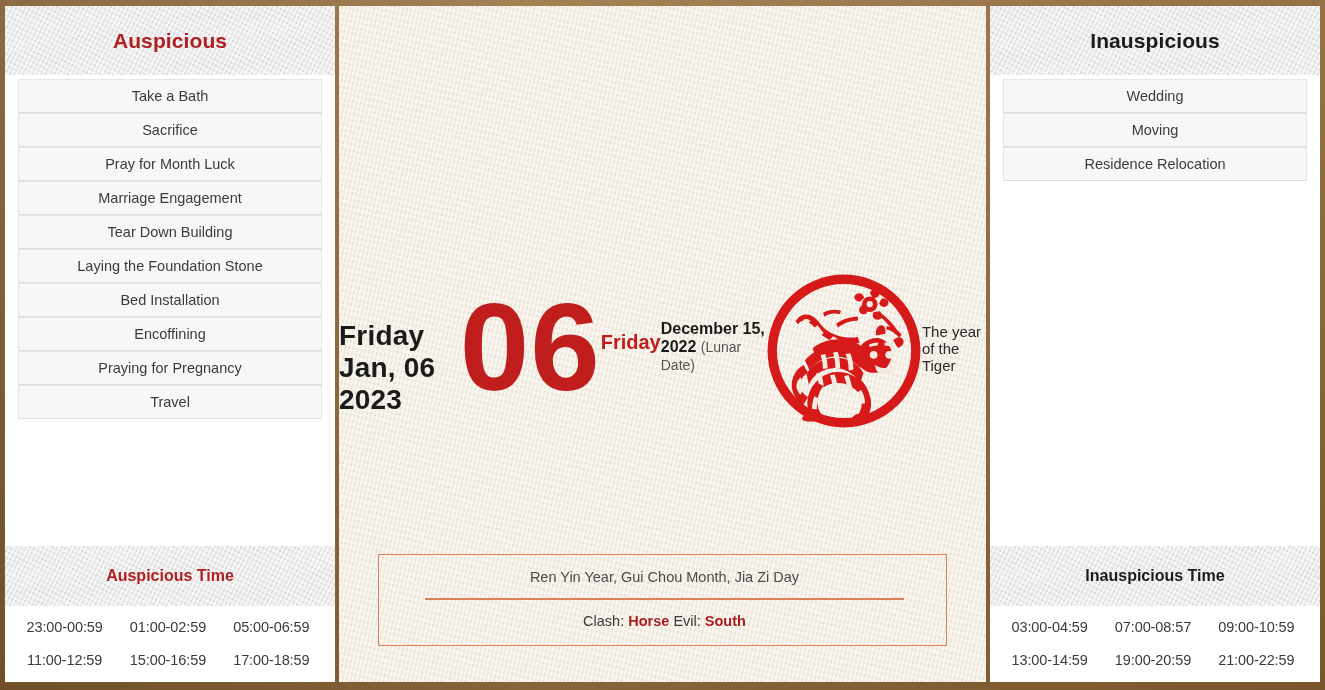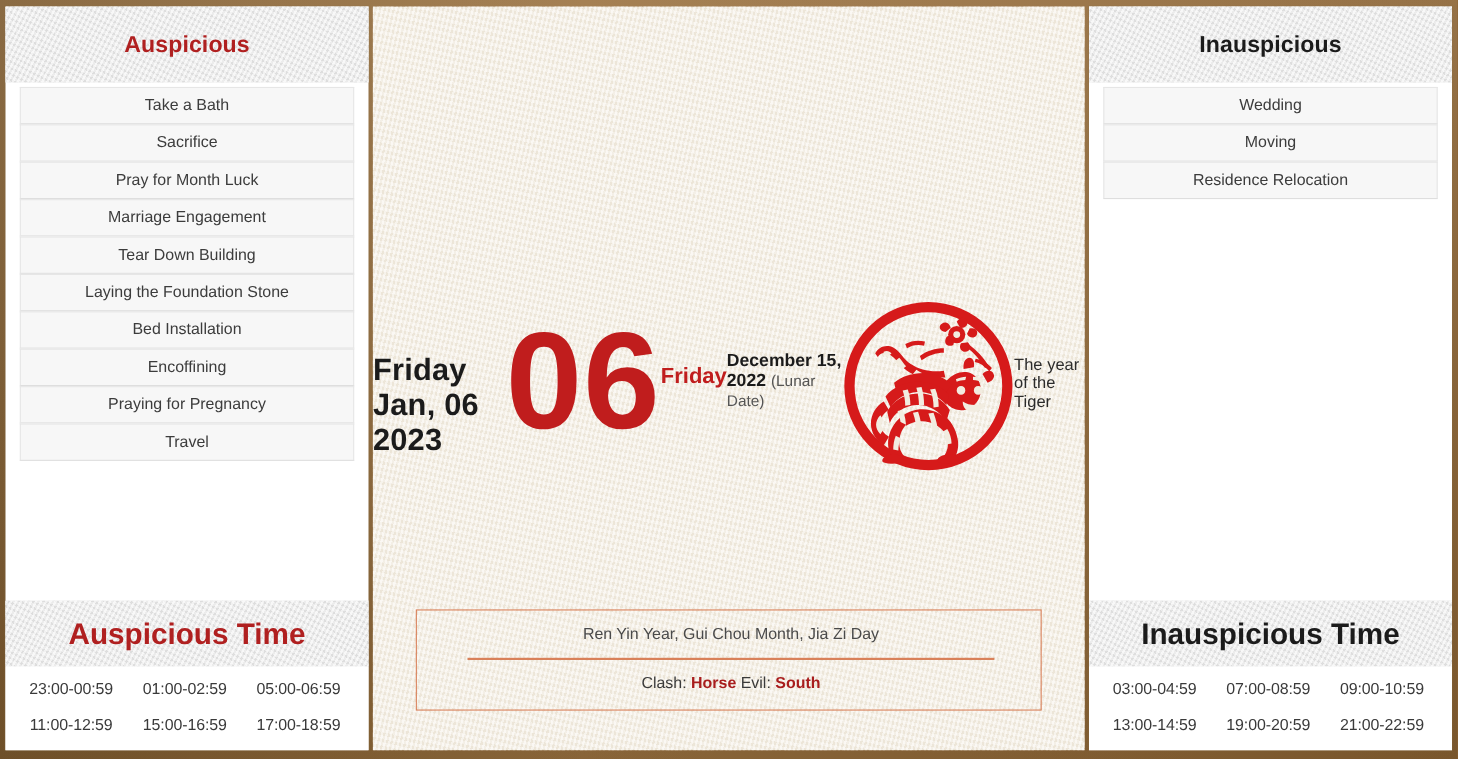--- a/index.html
+++ b/index.html
@@ -79,21 +79,21 @@
   .time-header {
     flex: 0 0 auto;
     height: 60px;
     display: flex;
     align-items: center;
     justify-content: center;
     background-color: #e4e4e4;
     background-image:
       repeating-linear-gradient(117deg, rgba(255,255,255,0.55) 0 2px, rgba(0,0,0,0.012) 2px 4px),
       repeating-linear-gradient(27deg,  rgba(255,255,255,0.40) 0 3px, rgba(0,0,0,0.015) 3px 5px);
-    font-size: 27px;
+    font-size: 16px;
     font-weight: bold;
   }
   .time-header.auspicious   { color: #b02020; }
   .time-header.inauspicious { color: #1b1b1b; }
 
   .time-grid {
     flex: 0 0 auto;
     height: 76px;
     display: grid;
     grid-template-columns: repeat(3, 1fr);
@@ -318,21 +318,21 @@
     <ul class="item-list">
       <li class="item-row">Wedding</li>
       <li class="item-row">Moving</li>
       <li class="item-row">Residence Relocation</li>
     </ul>
 
     <div class="time-header inauspicious">Inauspicious Time</div>
 
     <div class="time-grid">
       <span class="time-cell">03:00-04:59</span>
-      <span class="time-cell">07:00-08:59</span>
+      <span class="time-cell">07:00-08:57</span>
       <span class="time-cell">09:00-10:59</span>
       <span class="time-cell">13:00-14:59</span>
       <span class="time-cell">19:00-20:59</span>
       <span class="time-cell">21:00-22:59</span>
     </div>
   </section>
 
 </div>
 
 </body></html>

